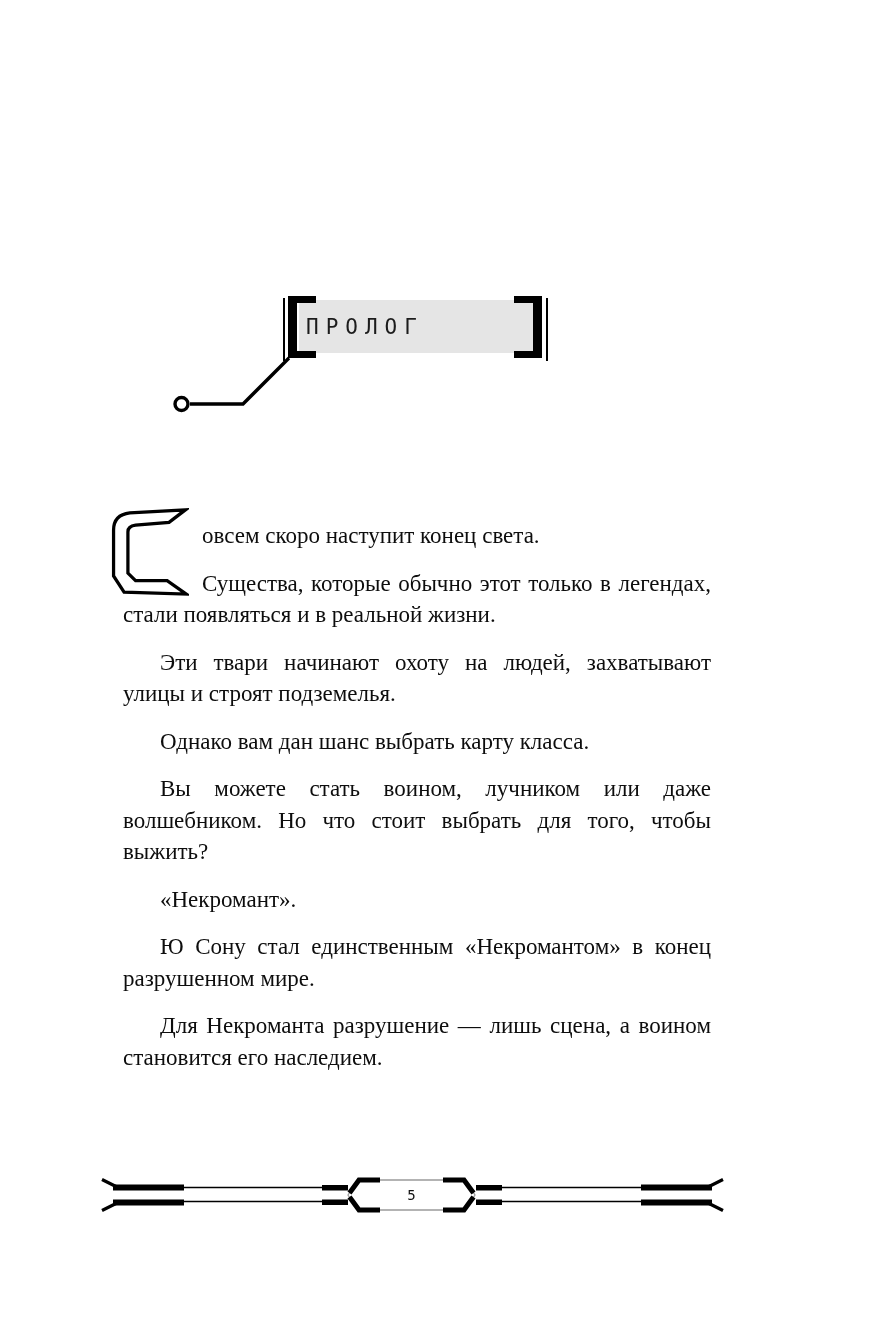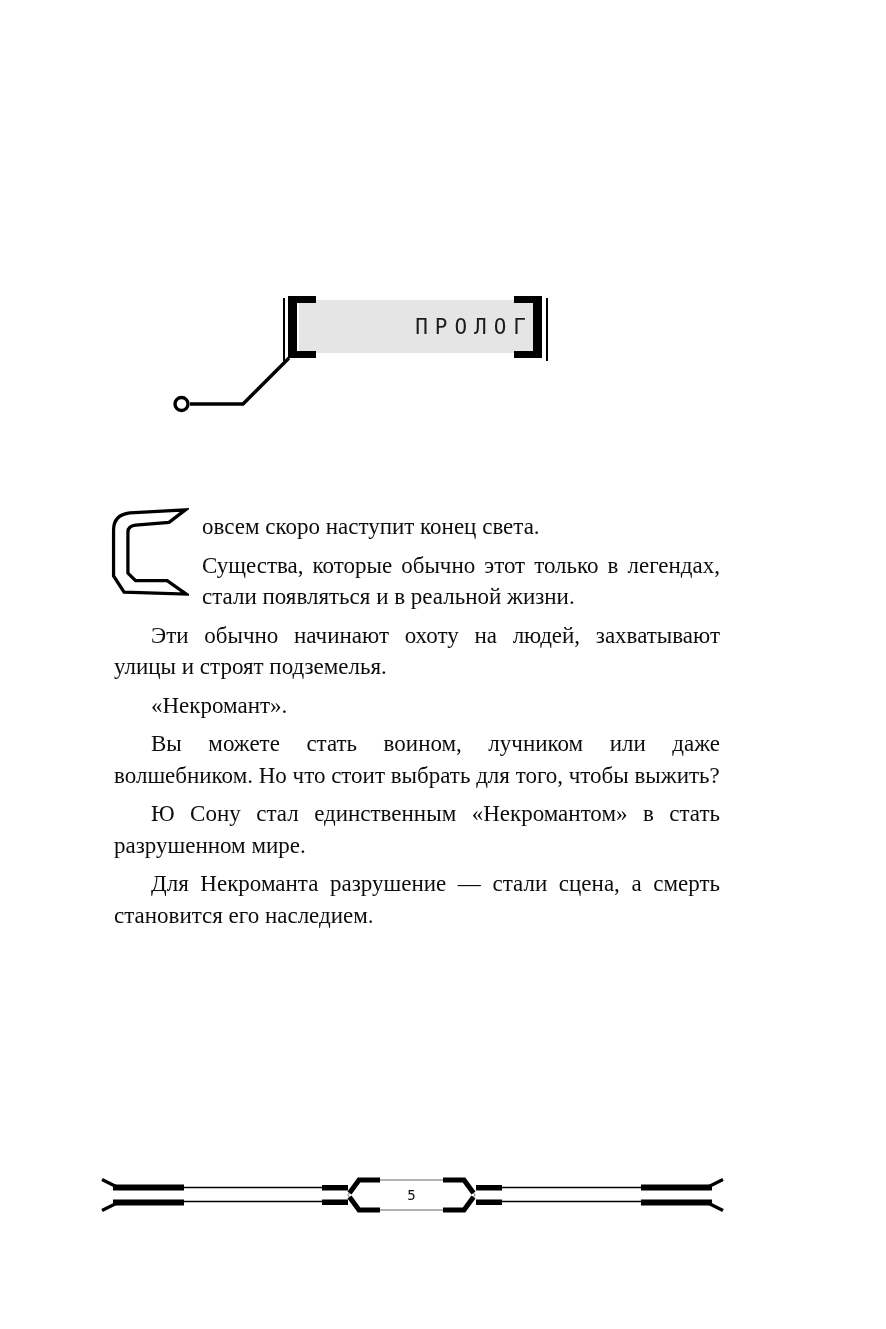--- a/index.html
+++ b/index.html
@@ -15,34 +15,34 @@
   .hdr-bracket-left {
     position:absolute; left:5px; top:0; width:28px; height:62px; box-sizing:border-box;
     border-left:9px solid #000; border-top:7px solid #000; border-bottom:7px solid #000;
   }
   .hdr-bracket-right {
     position:absolute; left:231px; top:0; width:28px; height:62px; box-sizing:border-box;
     border-right:9px solid #000; border-top:7px solid #000; border-bottom:7px solid #000;
   }
   .hdr-box {
     position:absolute; left:16px; top:4px; width:234px; height:53px; background:#e5e5e5;
-    display:flex; align-items:center; justify-content:flex-end; z-index:0;
+    display:flex; align-items:center; justify-content:flex-start; z-index:0;
   }
   .hdr-title {
     font-family:"DejaVu Sans Mono", monospace; font-size:21px; letter-spacing:7px;
     text-indent:7px; color:#1c1c1c; font-weight:normal;
   }
   .connector-svg { position:absolute; left:170px; top:352px; }
 
   
   .content {
     position:absolute; left:107px; top:504px; width:620px;
     font-size:23px; line-height:31.5px; color:#0d0d0d; text-align:justify;
   }
-  .content p { margin:7px; padding:0; }
+  .content p { margin:16px; padding:0; }
   .content p.ind { text-indent:37px; }
   .dropcap-float { float:left; width:82px; height:88px; margin:4px 13px 0 0; }
 
   
   .footer-svg { position:absolute; left:100px; top:1170px; }
   .footer-page-num {
     font-family:"DejaVu Sans Mono", monospace; font-size:14px; fill:#111;
   }
 </style>
 </head>
@@ -64,25 +64,26 @@
     <polyline points="119,6 73,52 20,52" fill="none" stroke="#000" stroke-width="3.4" stroke-linejoin="miter"></polyline>
     <circle cx="11.5" cy="52" r="6.5" fill="#fff" stroke="#000" stroke-width="3.4"></circle>
   </svg>
 
   <div class="content">
     <svg class="dropcap-float" viewBox="0 0 82 92" role="img" aria-label="С">
       <path d="M 80 2 L 22 5 Q 5 7 5 23 L 5 71 L 16 88 L 81 90 L 61 76 L 28 76 L 20 68 L 20 25 Q 20 19 28 18 L 63 15 Z" fill="#fff" stroke="#000" stroke-width="3.4" stroke-linejoin="miter"></path>
     </svg>
     <p>овсем скоро наступит конец света.</p>
     <p>Существа, которые обычно этот только в легендах, стали появляться и в реальной жизни.</p>
-    <p class="ind">Эти обычно начинают охоту на людей, захватывают улицы и строят подземелья.</p>
+    <p class="ind">Эти твари начинают охоту на людей, захватывают улицы и строят подземелья.</p>
+    <p class="ind">Однако вам дан шанс выбрать карту класса.</p>
+    <p class="ind">Вы можете стать воином, лучником или даже волшебником. Но что стоит выбрать для того, чтобы выжить?</p>
     <p class="ind">«Некромант».</p>
-    <p class="ind">Вы можете стать воином, лучником или даже волшебником. Но что стоит выбрать для того, чтобы выжить?</p>
-    <p class="ind">Ю Сону стал единственным «Некромантом» в стать разрушенном мире.</p>
-    <p class="ind">Для Некроманта разрушение — стали сцена, а смерть становится его наследием.</p>
+    <p class="ind">Ю Сону стал единственным «Некромантом» в конец разрушенном мире.</p>
+    <p class="ind">Для Некроманта разрушение — лишь сцена, а воином становится его наследием.</p>
   </div>
 
   <svg class="footer-svg" width="625" height="50" viewBox="0 0 625 50">
 
     <g>
       <rect x="13" y="14.5" width="71" height="6" fill="#000"></rect>
       <line x1="2" y1="9.5" x2="16" y2="16.5" stroke="#000" stroke-width="3.2"></line>
       <rect x="13" y="29.5" width="71" height="6" fill="#000"></rect>
       <line x1="2" y1="40.5" x2="16" y2="33.5" stroke="#000" stroke-width="3.2"></line>
     </g>

